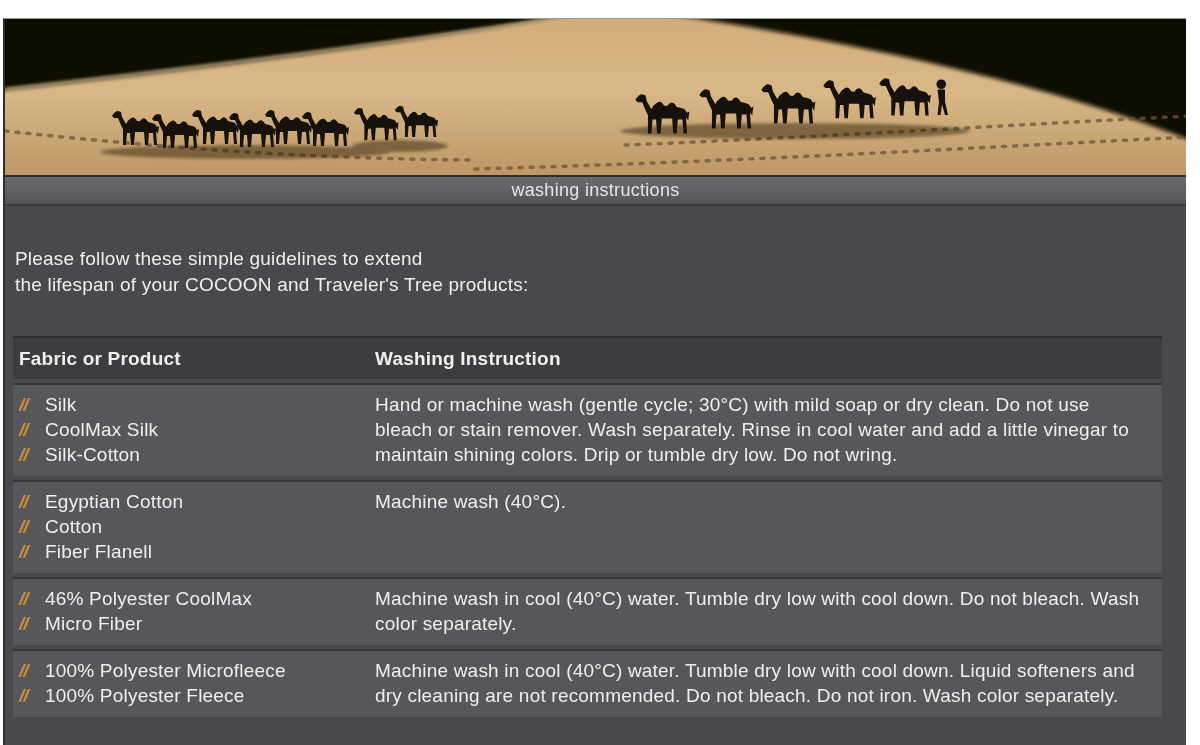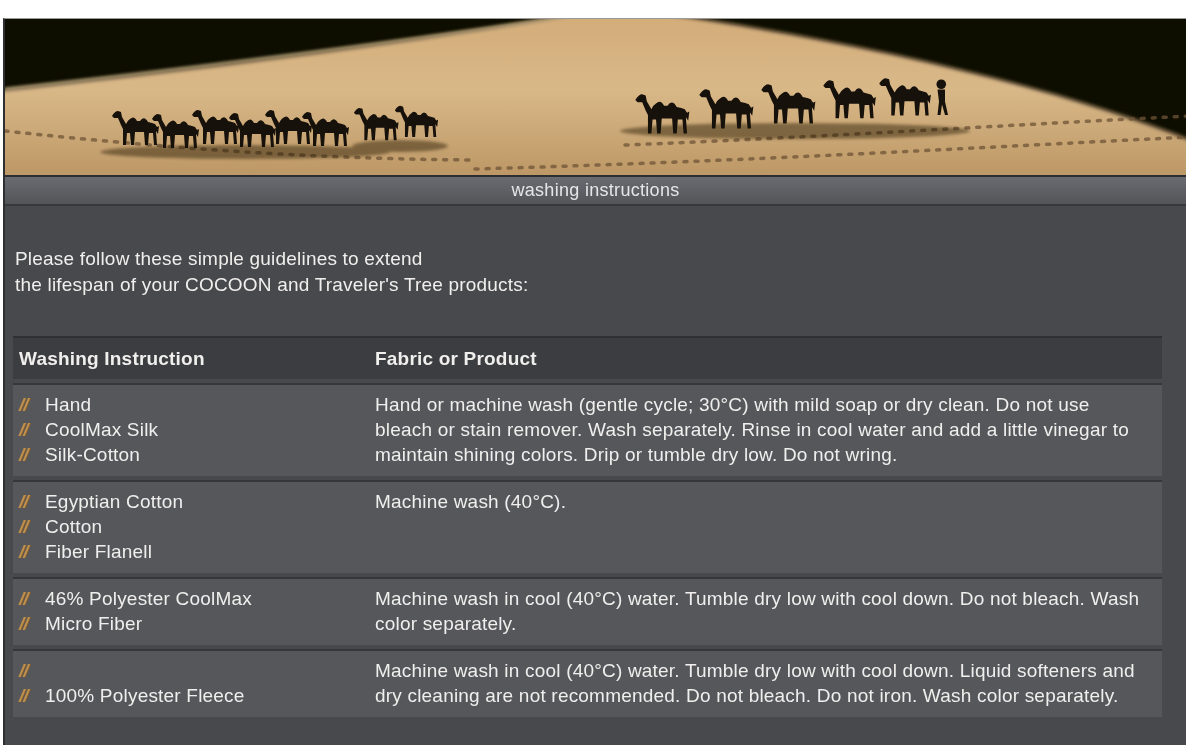--- a/index.html
+++ b/index.html
@@ -117,29 +117,29 @@
 
   <div class="content">
     <p class="intro">
       <span>Please follow these simple guidelines to extend</span><br>
       <span>the lifespan of your COCOON and Traveler's Tree products:</span>
     </p>
 
     <div class="wtable">
 
       <div class="trow thead">
+        <div class="cell">Fabric or Product</div>
         <div class="cell">Washing Instruction</div>
-        <div class="cell">Fabric or Product</div>
-      </div>
-
-      <div class="trow">
-        <div class="cell">
-          <div class="fabline">
-            <span class="slash">//</span>
-            <span>Hand</span>
+      </div>
+
+      <div class="trow">
+        <div class="cell">
+          <div class="fabline">
+            <span class="slash">//</span>
+            <span>Silk</span>
           </div>
           <div class="fabline">
             <span class="slash">//</span>
             <span>CoolMax Silk</span>
           </div>
           <div class="fabline">
             <span class="slash">//</span>
             <span>Silk-Cotton</span>
           </div>
         </div>
@@ -175,20 +175,21 @@
             <span>Micro Fiber</span>
           </div>
         </div>
         <div class="cell instr">Machine wash in cool (40°C) water. Tumble dry low with cool down. Do not bleach. Wash color separately.</div>
       </div>
 
       <div class="trow">
         <div class="cell">
           <div class="fabline">
             <span class="slash">//</span>
+            <span>100% Polyester Microfleece</span>
           </div>
           <div class="fabline">
             <span class="slash">//</span>
             <span>100% Polyester Fleece</span>
           </div>
         </div>
         <div class="cell instr">Machine wash in cool (40°C) water. Tumble dry low with cool down. Liquid softeners and dry cleaning are not recommended. Do not bleach. Do not iron. Wash color separately.</div>
       </div>
 
     </div>

